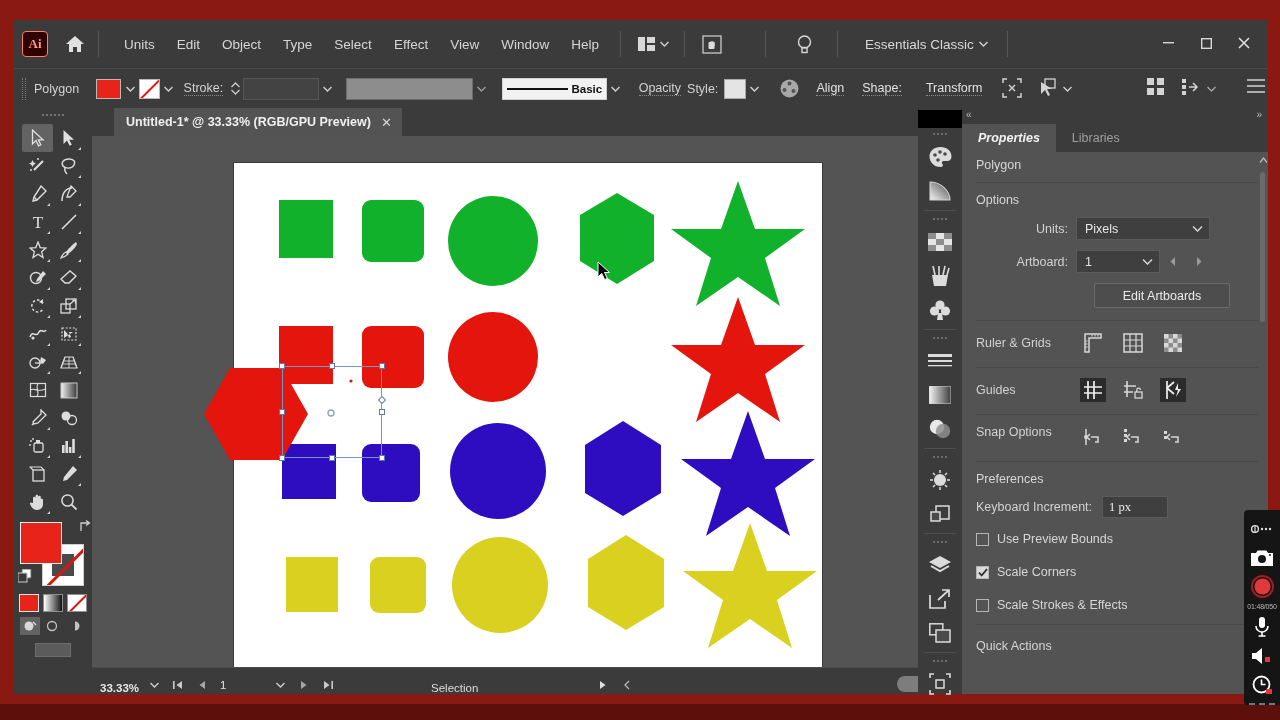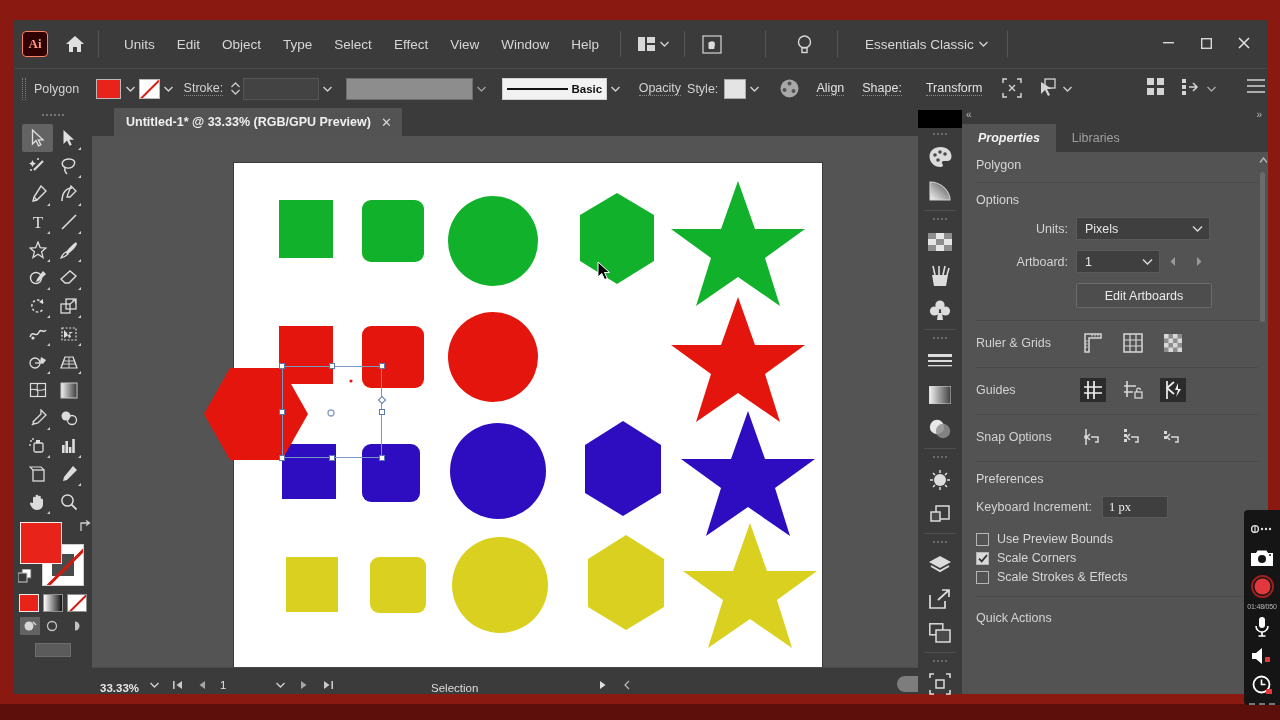--- a/index.html
+++ b/index.html
@@ -248,30 +248,30 @@
   .p-title { color:#d5d5d5; font-size:12.5px; }
   .p-row { display:flex; align-items:center; margin-top:10px; }
   .p-lab { color:#d2d2d2; font-size:12.5px; text-align:right; }
   .p-select {
     height:23px; background:#3f3f3f; border:1px solid #5a5a5a;
     display:flex; align-items:center; justify-content:space-between;
     padding: 0 6px 0 8px; color:#e6e6e6; font-size:12.5px;
   }
   .p-btn {
     height:25px; background:#4d4d4d; border:1px solid #6a6a6a; border-radius:2px;
-    color:#eaeaea; font-size:12.5px; display:flex; align-items:center; justify-content:center;
+    color:#eaeaea; font-size:12.5px; display:flex; align-items:center; justify-content:center;margin-left:18px;
   }
   .p-icons { display:flex; align-items:center; gap:14px; }
   .p-ic { width:26px; height:24px; display:flex; align-items:center; justify-content:center; }
   .p-ic.act { background:#2b2b2b; }
   .p-field {
     height:22px; background:#3f3f3f; border:1px solid #5a5a5a;
     color:#ececec; font-size:12.5px; display:flex; align-items:center; padding-left:6px;font-family:Liberation Serif, serif;
   }
-  .p-check { display:flex; align-items:center; gap:8px; margin-top:5px; }
+  .p-check { display:flex; align-items:center; gap:8px; margin-top:19px; }
   .cbox { width:13px; height:13px; border:1px solid #b5b5b5; background:#535353;
           display:flex; align-items:center; justify-content:center; }
   .cbox.on { background:#d9d9d9; }
   .p-ctext { color:#d6d6d6; font-size:12.5px; }
   .p-scroll { position:absolute; right:-8px; top:2px; width:8px; bottom:0; }
   .p-scroll .tr { position:absolute; left:2px; top:18px; width:5px; height:150px; background:#6b6b6b; border-radius:3px;}
 
   
   .rec-overlay {
     position:absolute; right:0; top:510px; width:36px; height:195px;
@@ -1168,21 +1168,21 @@
             <div class="p-ic act">
               <svg width="22" height="22" viewBox="0 0 22 22">
                 <path d="M5 2 v18" stroke="#f0f0f0" stroke-width="1.7"></path>
                 <path d="M5 9 L12 3 M5 9 L12 15" stroke="#f0f0f0" stroke-width="1.7" fill="none"></path>
                 <path d="M16 4 L13 11 h3 l-2 7 L19 10 h-3 z" fill="#f0f0f0"></path>
               </svg>
             </div>
           </div>
         </div>
 
-        <div class="p-sect" style="display:flex;align-items:center">
+        <div class="p-sect" style="display:flex;align-items:flex-start">
           <span class="p-lab" style="width:104px; text-align:left">Snap Options</span>
           <div class="p-icons">
             <div class="p-ic">
               <svg width="22" height="20" viewBox="0 0 22 20">
                 <path d="M4 2 v16" stroke="#d8d8d8" stroke-width="1.5"></path>
                 <circle cx="4" cy="10" r="2" fill="#d8d8d8"></circle>
                 <path d="M9 10 h7 v5 h-3" stroke="#d8d8d8" stroke-width="1.5" fill="none"></path>
                 <path d="M8 7 l-3 3 l3 3" stroke="#d8d8d8" stroke-width="1.5" fill="none"></path>
               </svg>
             </div>

